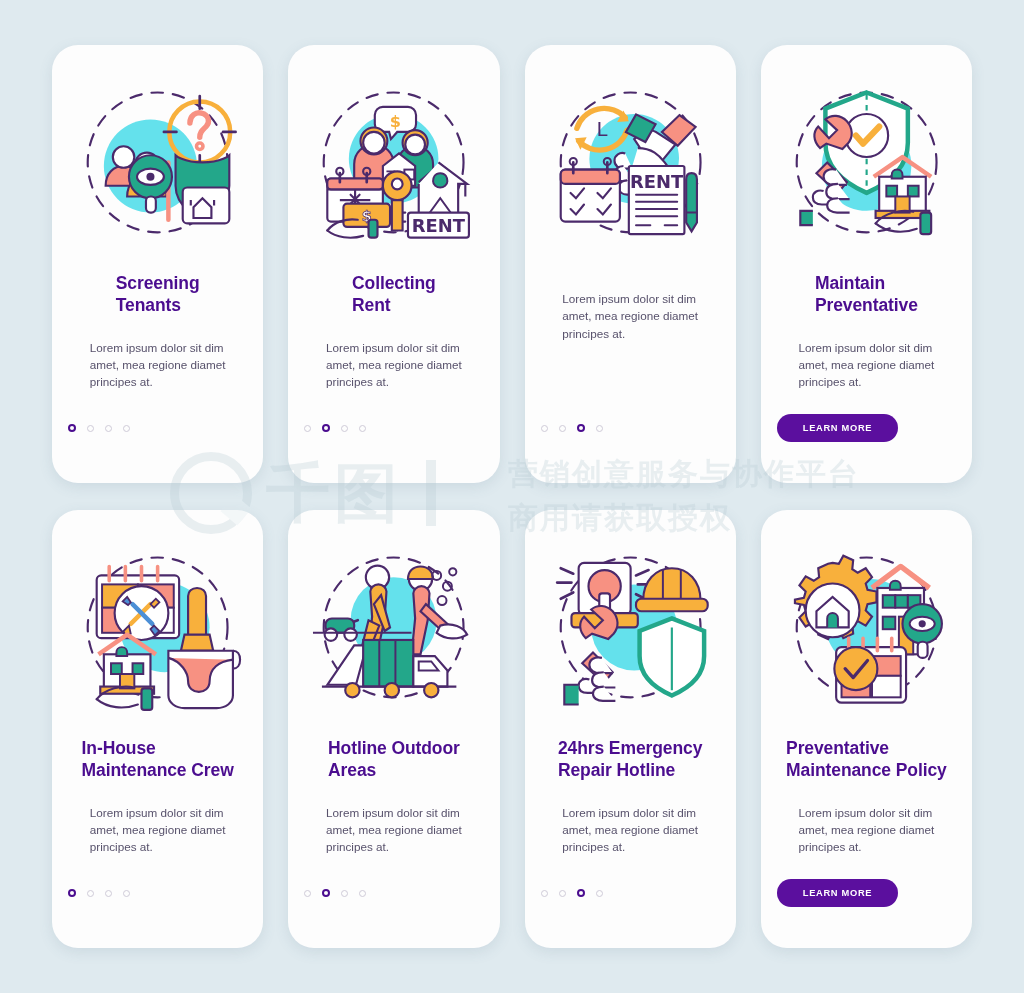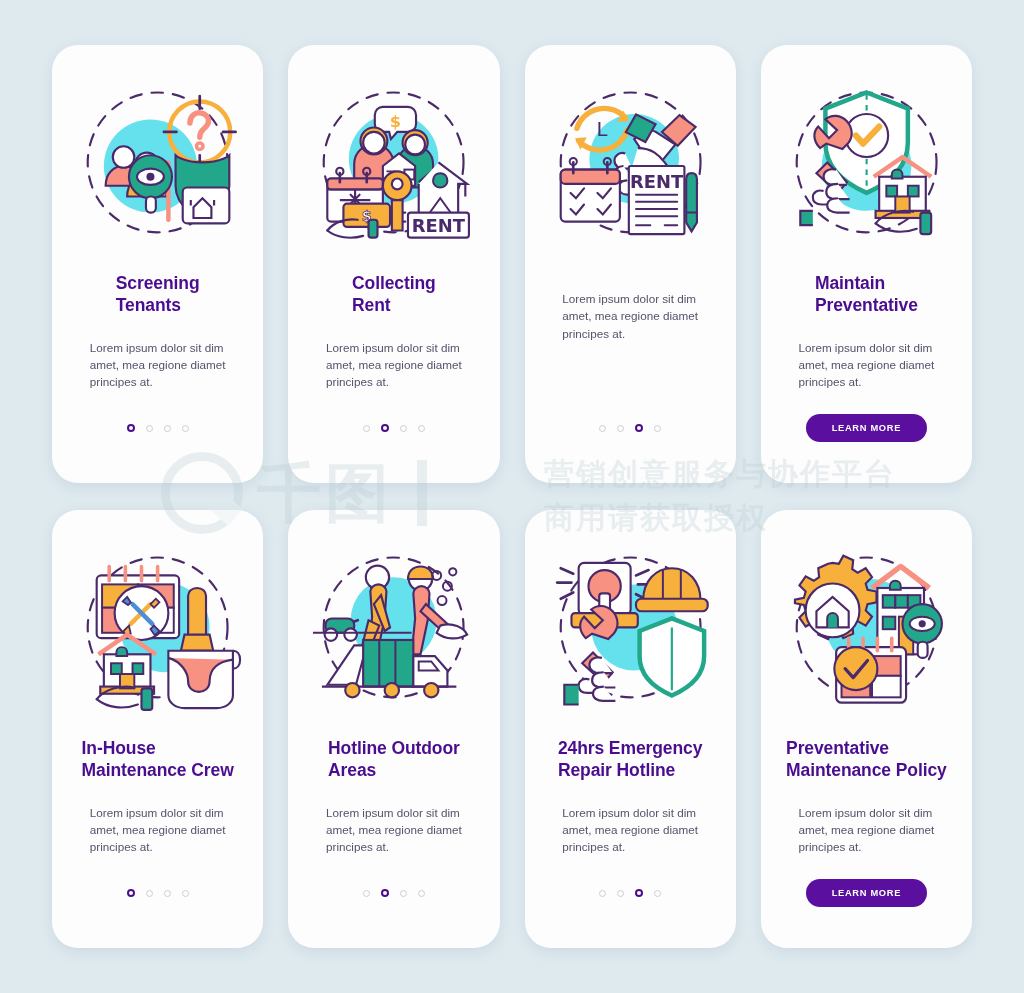--- a/index.html
+++ b/index.html
@@ -77,21 +77,20 @@
     max-width: 190px;
   }
   .body-copy .ln { display: block; }
 
   
   .footer {
     margin-top: auto;
     padding-bottom: 18px;
     display: flex;
     align-items: center;
-    justify-content: center;
     width: 100%;
     min-height: 34px;
   }
   .dots {
     display: flex;
     gap: 11px;
     align-items: center;
   }
   .dot {
     width: 7px;
@@ -123,21 +122,21 @@
   
   .watermark {
     position: absolute;
     inset: 0;
     pointer-events: none;
     z-index: 50;
     opacity: 0.30;
   }
   .wm-logo {
     position: absolute;
-    left: 161px;
+    left: 170px;
     top: 452px;
     display: flex;
     align-items: center;
     gap: 14px;
   }
   .wm-ring {
     width: 82px;
     height: 82px;
     border-radius: 50%;
     border: 9px solid #b9ccd4;
@@ -163,21 +162,21 @@
     letter-spacing: 4px;
   }
   .wm-bar {
     width: 10px;
     height: 66px;
     background: #b9ccd4;
     margin-left: 10px;
   }
   .wm-text {
     position: absolute;
-    left: 544px;
+    left: 508px;
     top: 452px;
     color: #b9ccd4;
     font-family: "DejaVu Sans", sans-serif;
     font-size: 30px;
     line-height: 1.45;
     letter-spacing: 2px;
     font-weight: bold;
   }
   .wm-text span { display: block; }
 </style>

